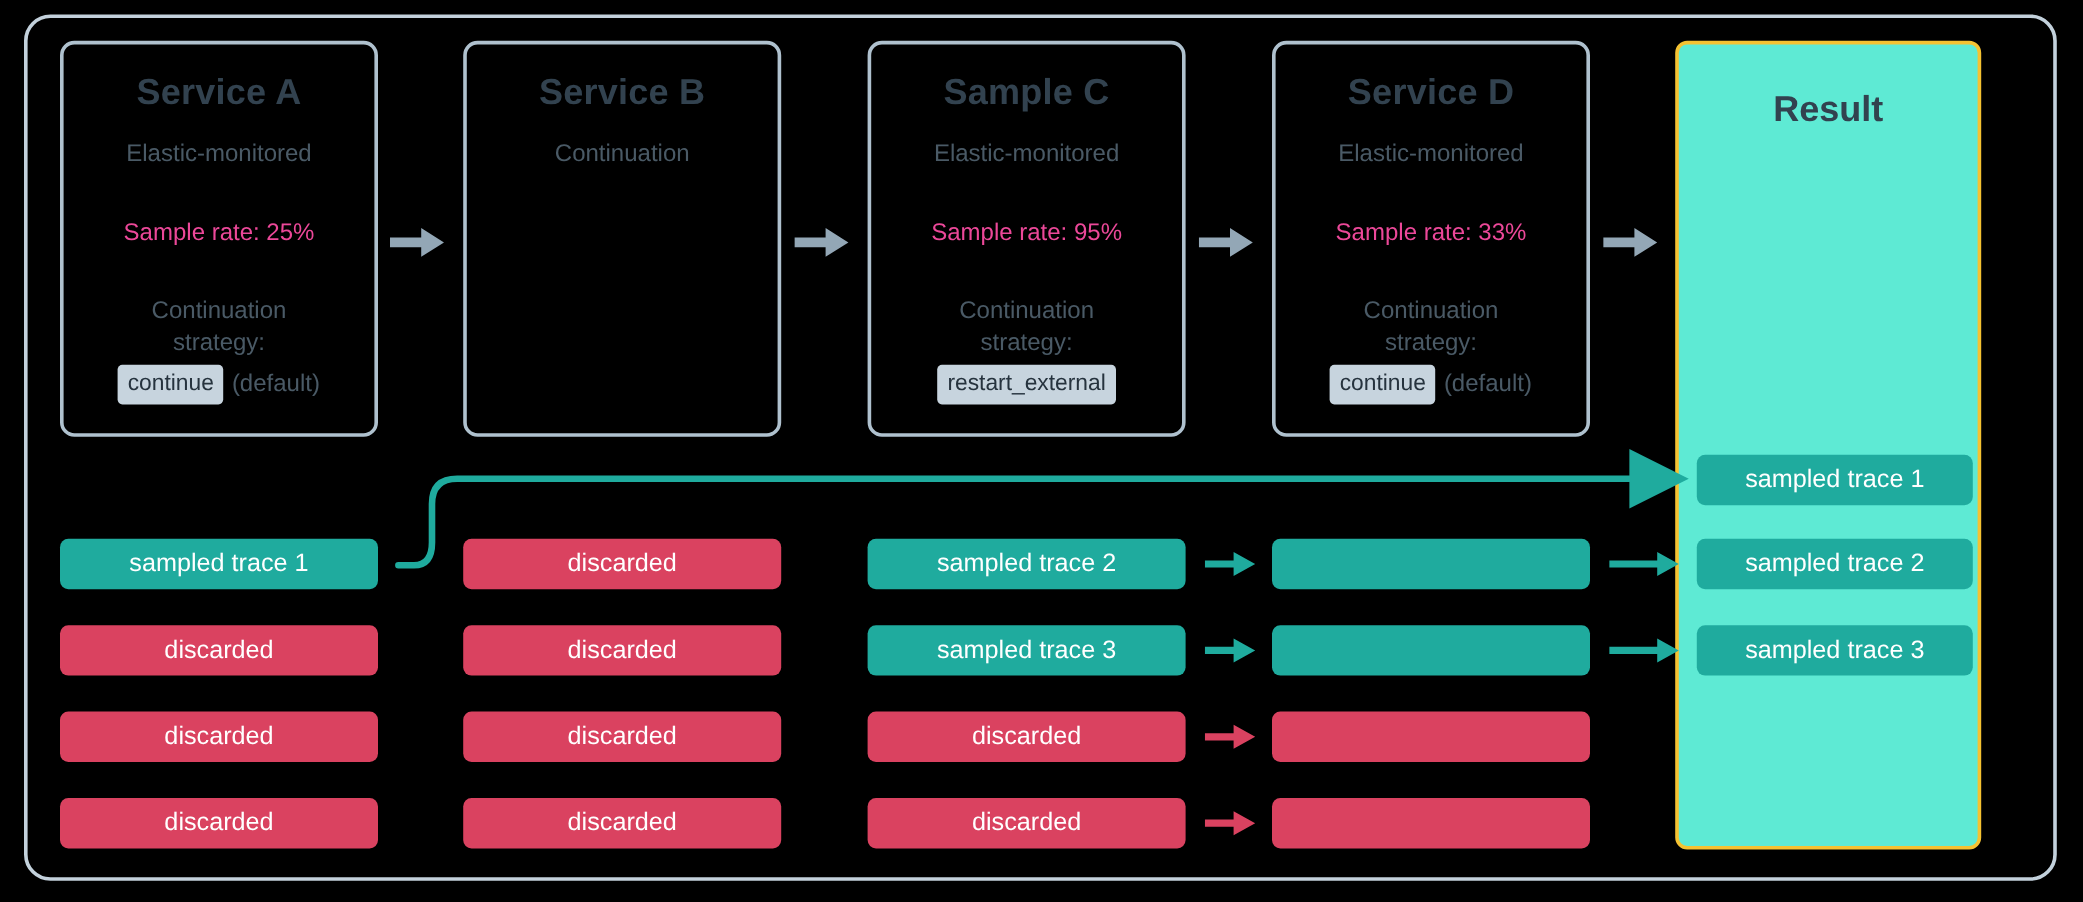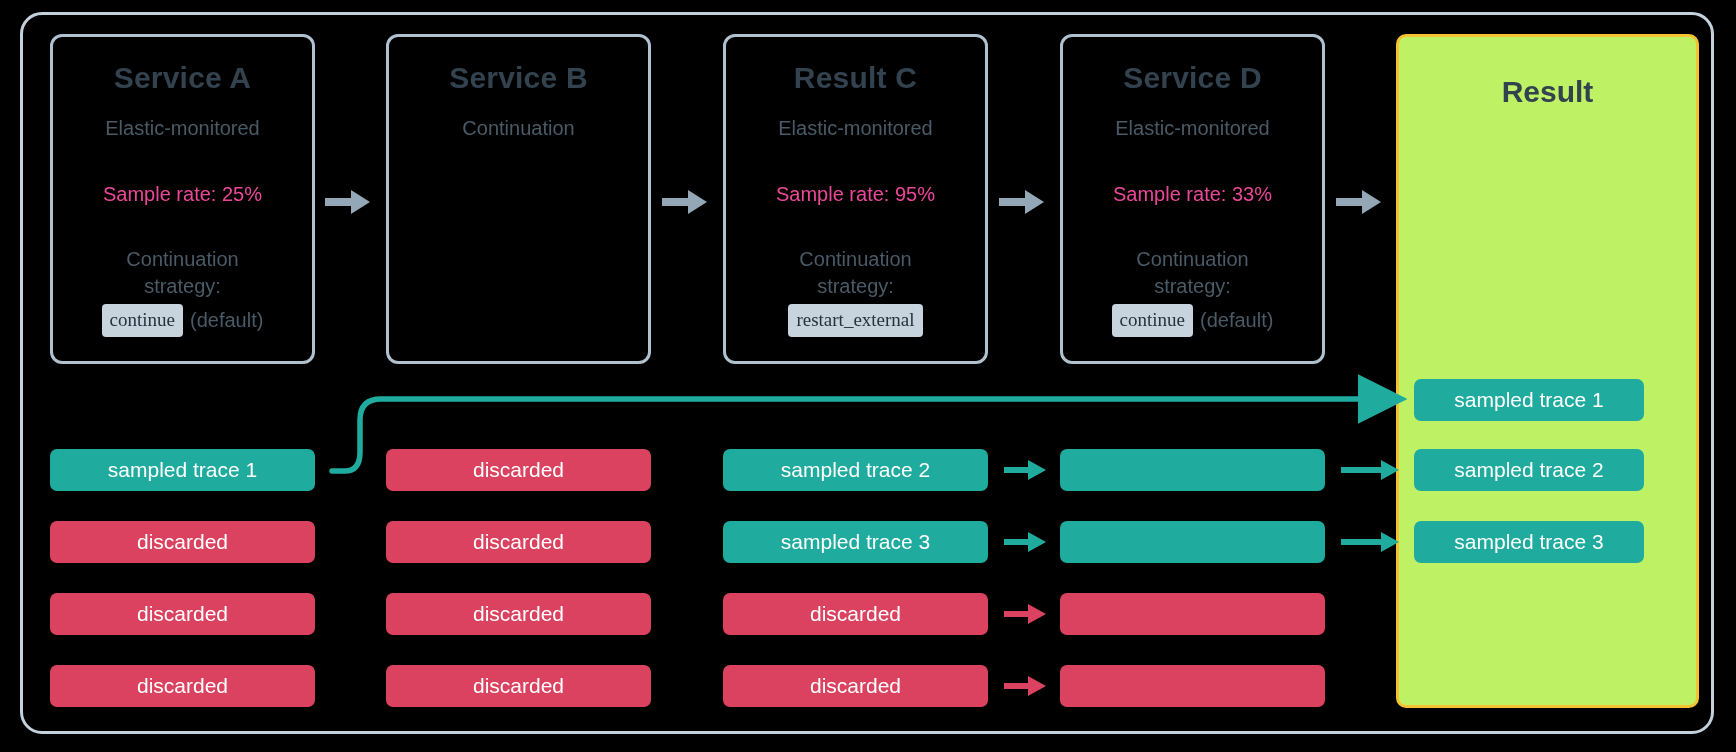--- a/index.html
+++ b/index.html
@@ -68,38 +68,38 @@
     display:flex;
     align-items:center;
     justify-content:center;
     gap:7px;
     flex-wrap:nowrap;
   }
   .code-badge{
     display:inline-block;
     background:#C7D4DE;
     color:#26333E;
-    font-family:Liberation Serif, serif;
+    font-family:Liberation Sans, sans-serif;
     font-size:19px;
     padding:3px 8px 4px 8px;
     border-radius:4px;
     white-space:nowrap;
   }
   .cont-default{
     color:#4A5A66;
     font-size:20px;
     white-space:nowrap;
   }
 
   
   .result-panel{
     position:absolute;
     left:1396px;top:34px;
-    width:303px;height:674px;
-    background:#bef264;
+    width:255px;height:674px;
+    background:#5eead4;
     border:3px solid #F5C232;
     border-radius:10px;
     box-sizing:border-box;
     text-align:center;
   }
   .result-title{
     color:#32424F;
     font-size:30px;
     font-weight:bold;
     margin-top:38px;
@@ -155,21 +155,21 @@
         </div>
       </div>
     </div>
 
     <div class="svc-card" style="left:386px;">
       <div class="svc-title">Service B</div>
       <div class="svc-sub">Continuation</div>
     </div>
 
     <div class="svc-card" style="left:723px;">
-      <div class="svc-title">Result C</div>
+      <div class="svc-title">Sample C</div>
       <div class="svc-sub">Elastic-monitored</div>
       <div class="svc-rate">Sample rate: 95%</div>
       <div class="svc-cont">
         <div>Continuation</div>
         <div>strategy:</div>
         <div class="cont-line">
           <span class="code-badge">restart_external</span>
         </div>
       </div>
     </div>

